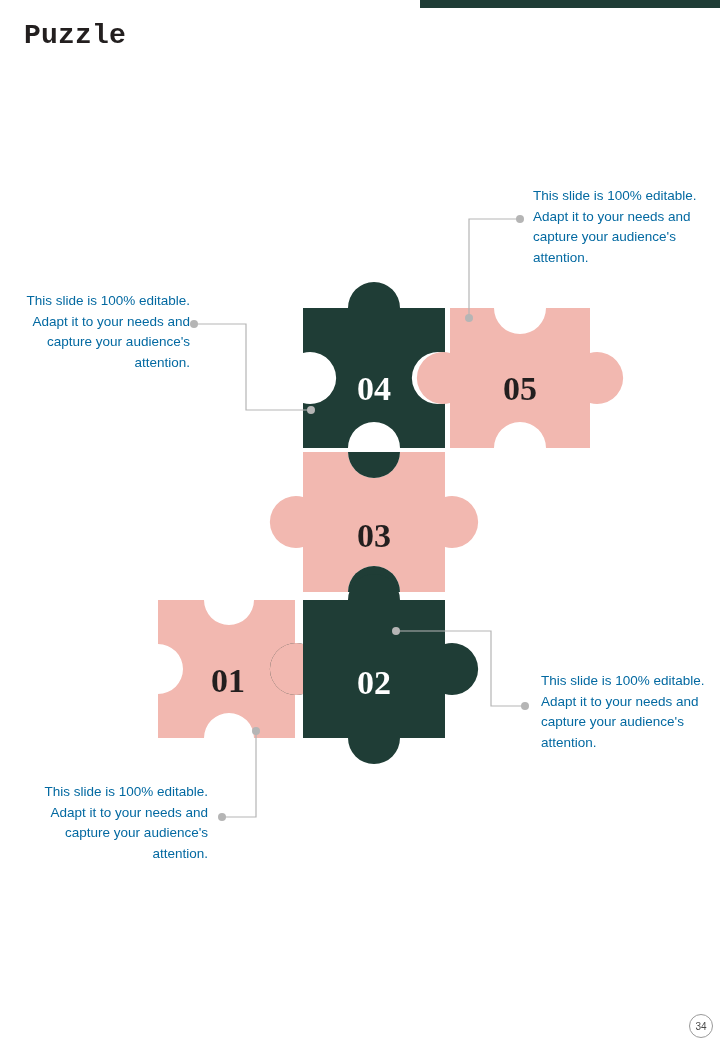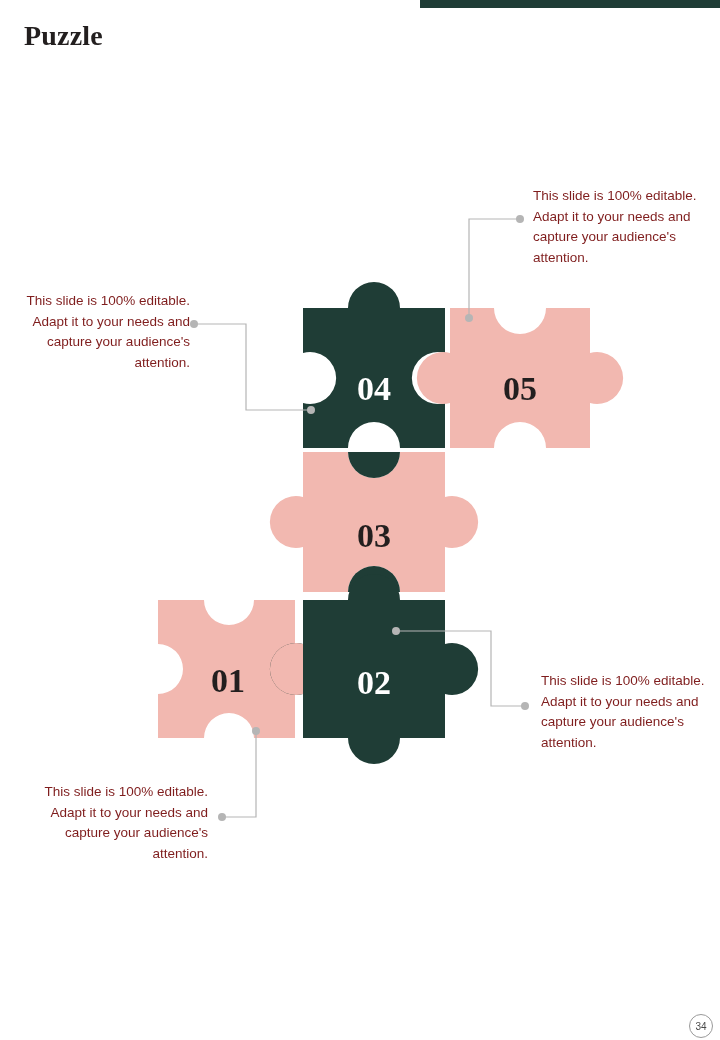--- a/index.html
+++ b/index.html
@@ -26,21 +26,21 @@
     top: 0;
     width: 300px;
     height: 8px;
     background: #1f3d36;
   }
   
   .page-title {
     position: absolute;
     left: 24px;
     top: 20px;
-    font-family: Liberation Serif, serif;
+    font-family: Liberation Mono, monospace;
     font-size: 28px;
     font-weight: 700;
     color: #231f1f;
     letter-spacing: 0.2px;
   }
   
   .puzzle-stage {
     position: absolute;
     left: 0;
     top: 0;
@@ -59,21 +59,21 @@
   }
   .piece-label.light { fill: #ffffff; }
   .piece-label.dark  { fill: #231f1f; }
 
   
   .callout {
     position: absolute;
     font-family: "Liberation Sans", sans-serif;
     font-size: 13.5px;
     line-height: 1.53;
-    color: #7f1d1d;
+    color: #0369a1;
   }
   .callout.right  { text-align: left; }
   .callout.left   { text-align: right; }
 
   #callout-tr { left: 533px; top: 186px;  width: 166px; }
   #callout-l  { left: 18px;  top: 291px;  width: 172px; }
   #callout-br { left: 541px; top: 671px;  width: 170px; }
   #callout-bl { left: 36px;  top: 782px;  width: 172px; }
 
   

